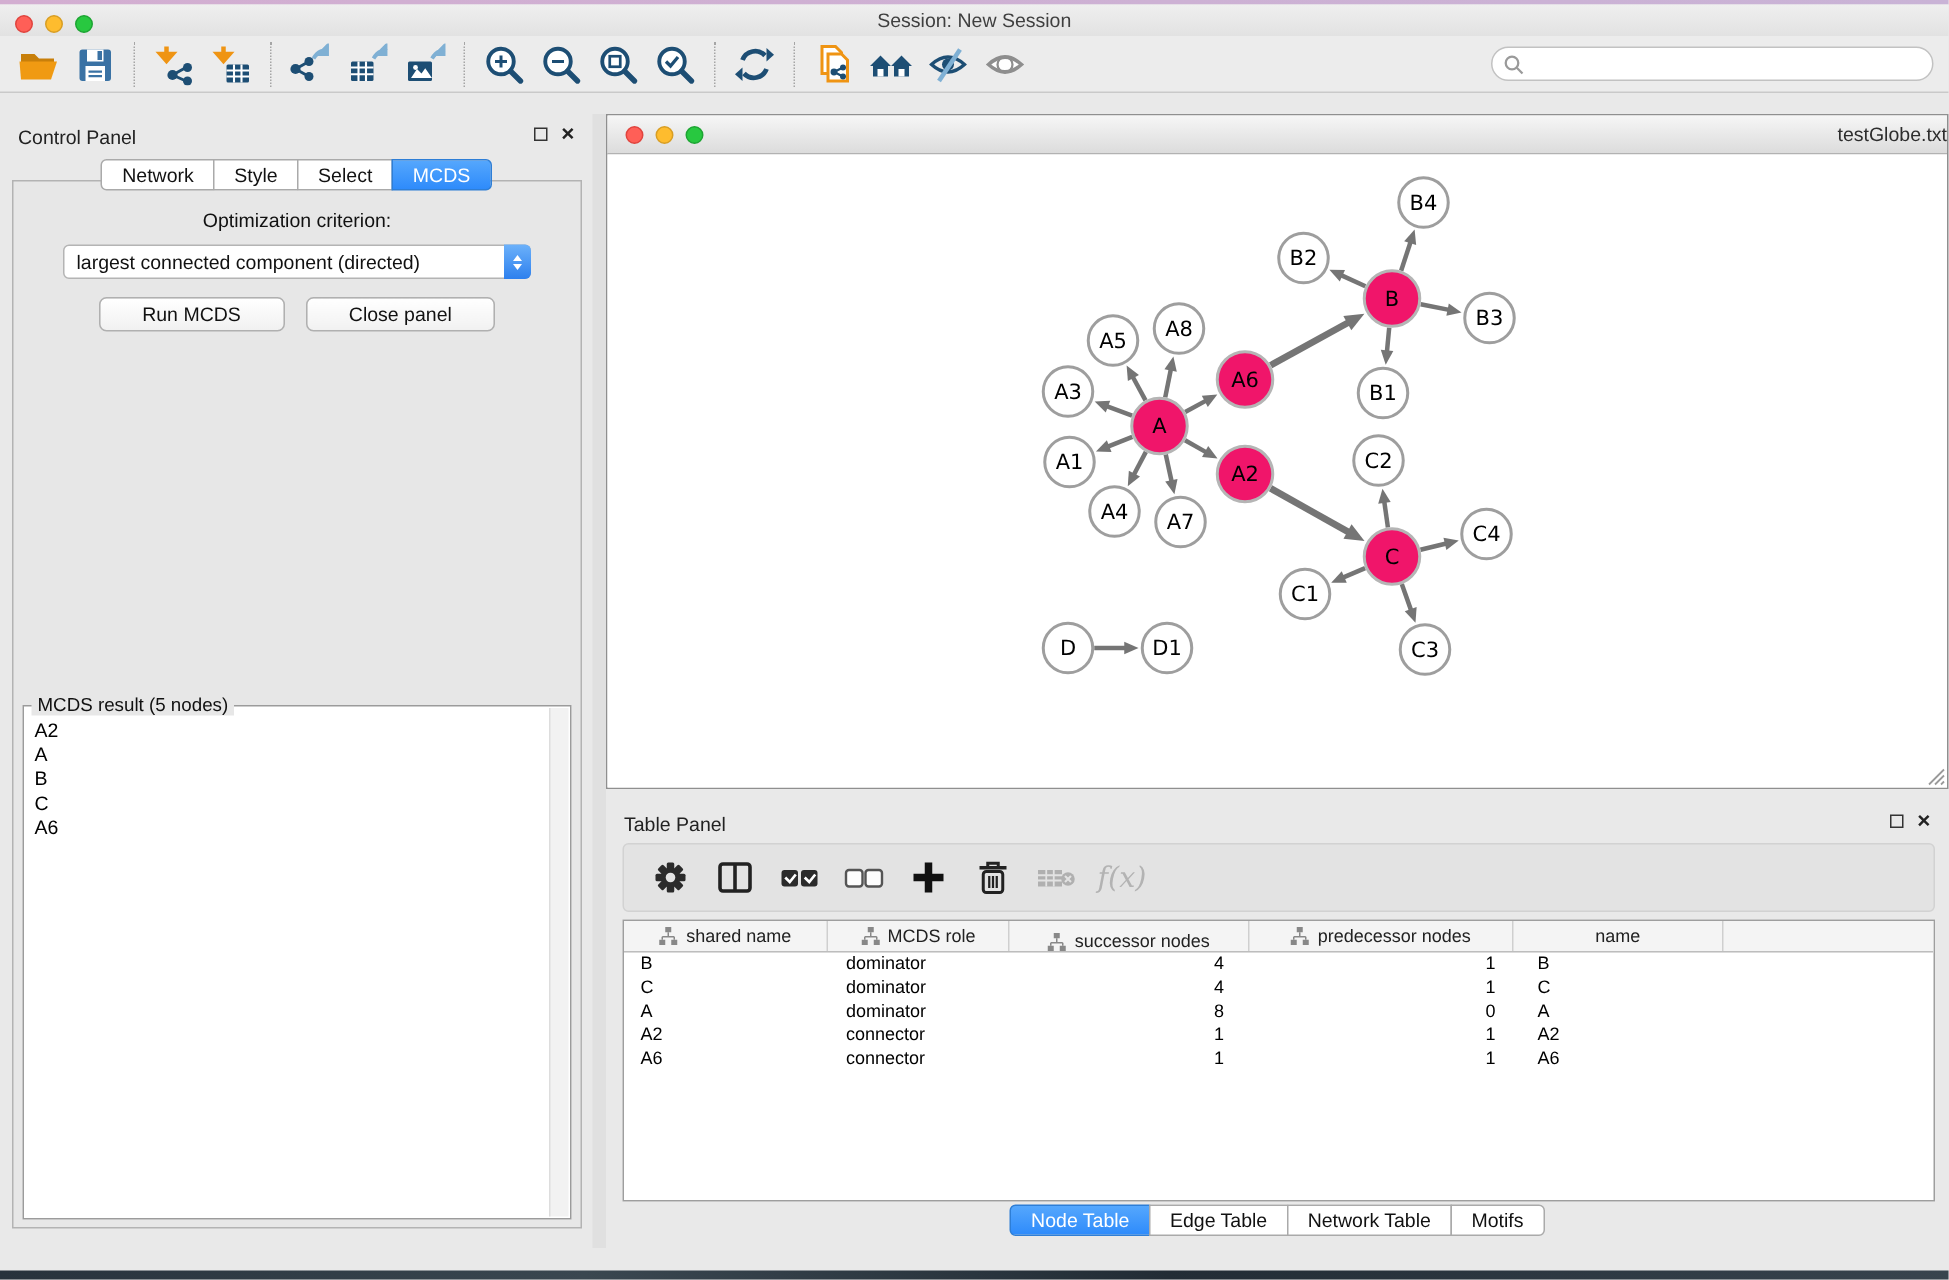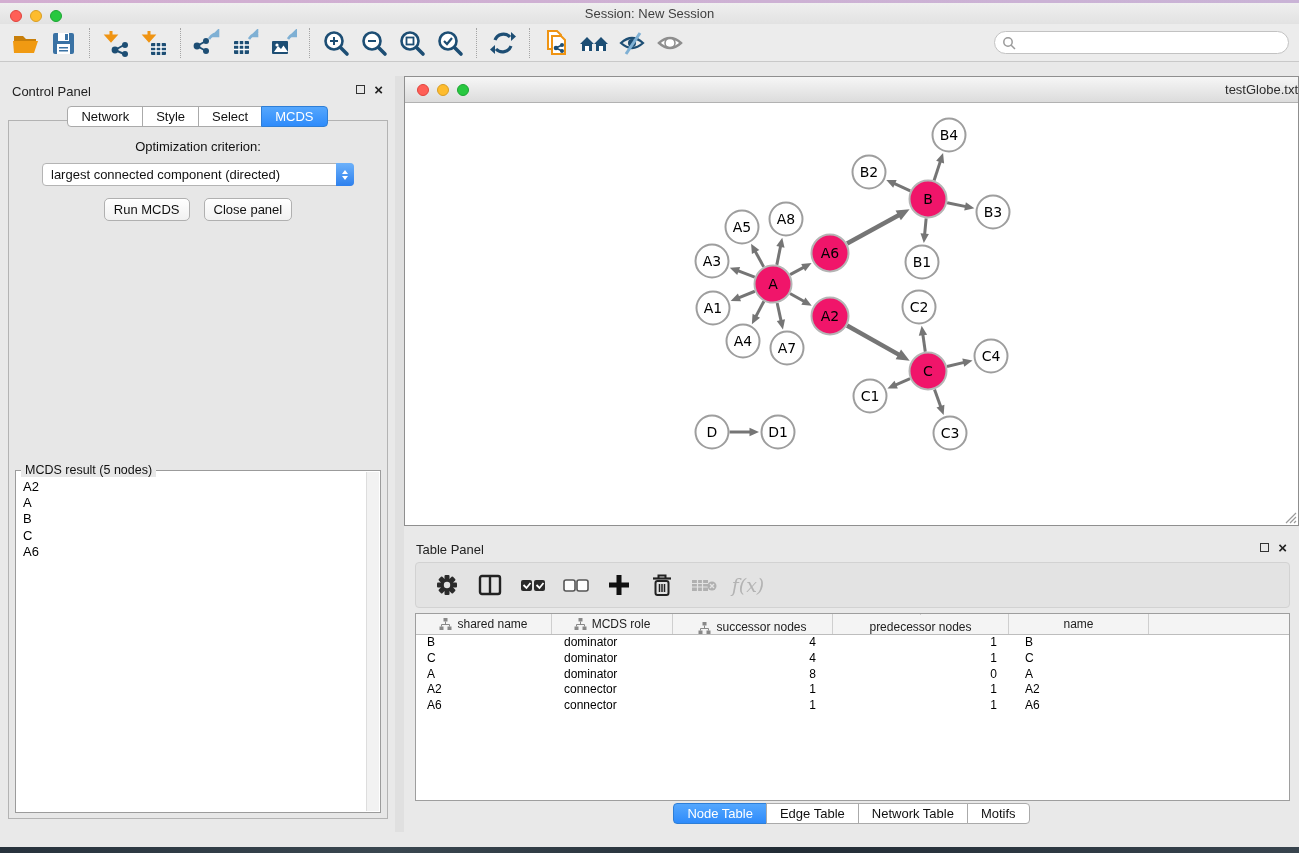--- a/index.html
+++ b/index.html
@@ -52,21 +52,21 @@
     border:1px solid #b3b3b3; background:#e7e7e7; }
   .opt-label { text-align:center; margin-top:18px; font-size:13px; color:#111; }
   .combo { position:relative; margin:9px auto 0; width:312px; height:23px; background:#fff;
     border:1px solid #b4b4b4; border-radius:4px; display:flex; align-items:center; }
   .combo .combo-text { font-size:13px; padding-left:8px; color:#111; flex:1; white-space:nowrap; overflow:hidden;}
   .combo .stepper { width:18px; height:23px; margin-right:-1px; border-radius:0 4px 4px 0;
     background:linear-gradient(#6cb1fa,#2d80ee); display:flex; flex-direction:column; align-items:center; justify-content:center; gap:2px;}
   .tri-up { width:0;height:0;border-left:3.5px solid transparent;border-right:3.5px solid transparent;border-bottom:4px solid #fff;}
   .tri-dn { width:0;height:0;border-left:3.5px solid transparent;border-right:3.5px solid transparent;border-top:4px solid #fff;}
   .btn-row { display:flex; justify-content:center; gap:14px; margin-top:12px; }
-  .mac-btn { height:23px; padding:0 9px; background:linear-gradient(#ffffff,#f1f1f1);
+  .mac-btn { height:23px; padding:0 28px; background:linear-gradient(#ffffff,#f1f1f1);
     border:1px solid #b0b0b0; border-radius:5px; font-size:13px; color:#111;
     display:flex; align-items:center; font-family:"Liberation Sans",sans-serif;}
 
   .result-box { position:absolute; left:6px; right:6px; bottom:5px; height:343px;
     border:1px solid #9b9b9b; background:#fff; }
   .result-legend { position:absolute; top:-8px; left:5px; background:#e7e7e7; padding:0 4px;
     font-size:12.5px; color:#111; }
   .result-list { position:absolute; left:4px; top:8px; bottom:2px; right:16px; font-size:13px; color:#000; }
   .result-list div { line-height:16.2px; padding-left:3px; }
   .result-scroll { position:absolute; right:1px; top:1px; bottom:1px; width:13px;
@@ -91,21 +91,21 @@
   .tp-btn { width:34px; height:36px; display:flex; align-items:center; justify-content:center; }
   .fx { font-family:"DejaVu Serif",serif; font-style:italic; font-size:19px; color:#b3b3b3; }
 
   .ntable { position:absolute; left:11px; right:9px; top:79px; height:188px;
     background:#fff; border:1px solid #9e9e9e; overflow:hidden; }
   .thead { display:flex; height:21px; background:#f4f4f4; border-bottom:1px solid #bdbdbd; }
   .th { display:flex; align-items:center; justify-content:center; gap:5px;
     font-size:12px; color:#222; border-right:1px solid #cfcfcf; }
   .trow { display:flex; height:15.8px; }
   .tcell { font-size:12px; color:#000; overflow:hidden; white-space:nowrap; }
-  .c0{width:136px;} .c1{width:121px;} .c2{width:160px;align-items:flex-end;} .c3{width:176px;flex-direction:column;} .c4{width:140px;}
+  .c0{width:136px;} .c1{width:121px;} .c2{width:160px;align-items:flex-end;} .c3{width:176px;} .c4{width:140px;}
   .tcell.c0{padding-left:11px;} .tcell.c1{padding-left:12px;}
   .tcell.c2{text-align:right;padding-right:17px;} .tcell.c3{text-align:right;padding-right:12px;}
   .tcell.c4{padding-left:16px;}
 
   .tp-tabs { position:absolute; left:0; right:0; bottom:8px; display:flex; justify-content:center; }
 
   
   .statusbar { position:absolute; left:0; top:818px; width:100%; height:29px;
     background:#ededed; border-top:1px solid #c6c6c6; }
   .list-btn { position:absolute; left:10px; top:4px; width:27px; height:21px;

